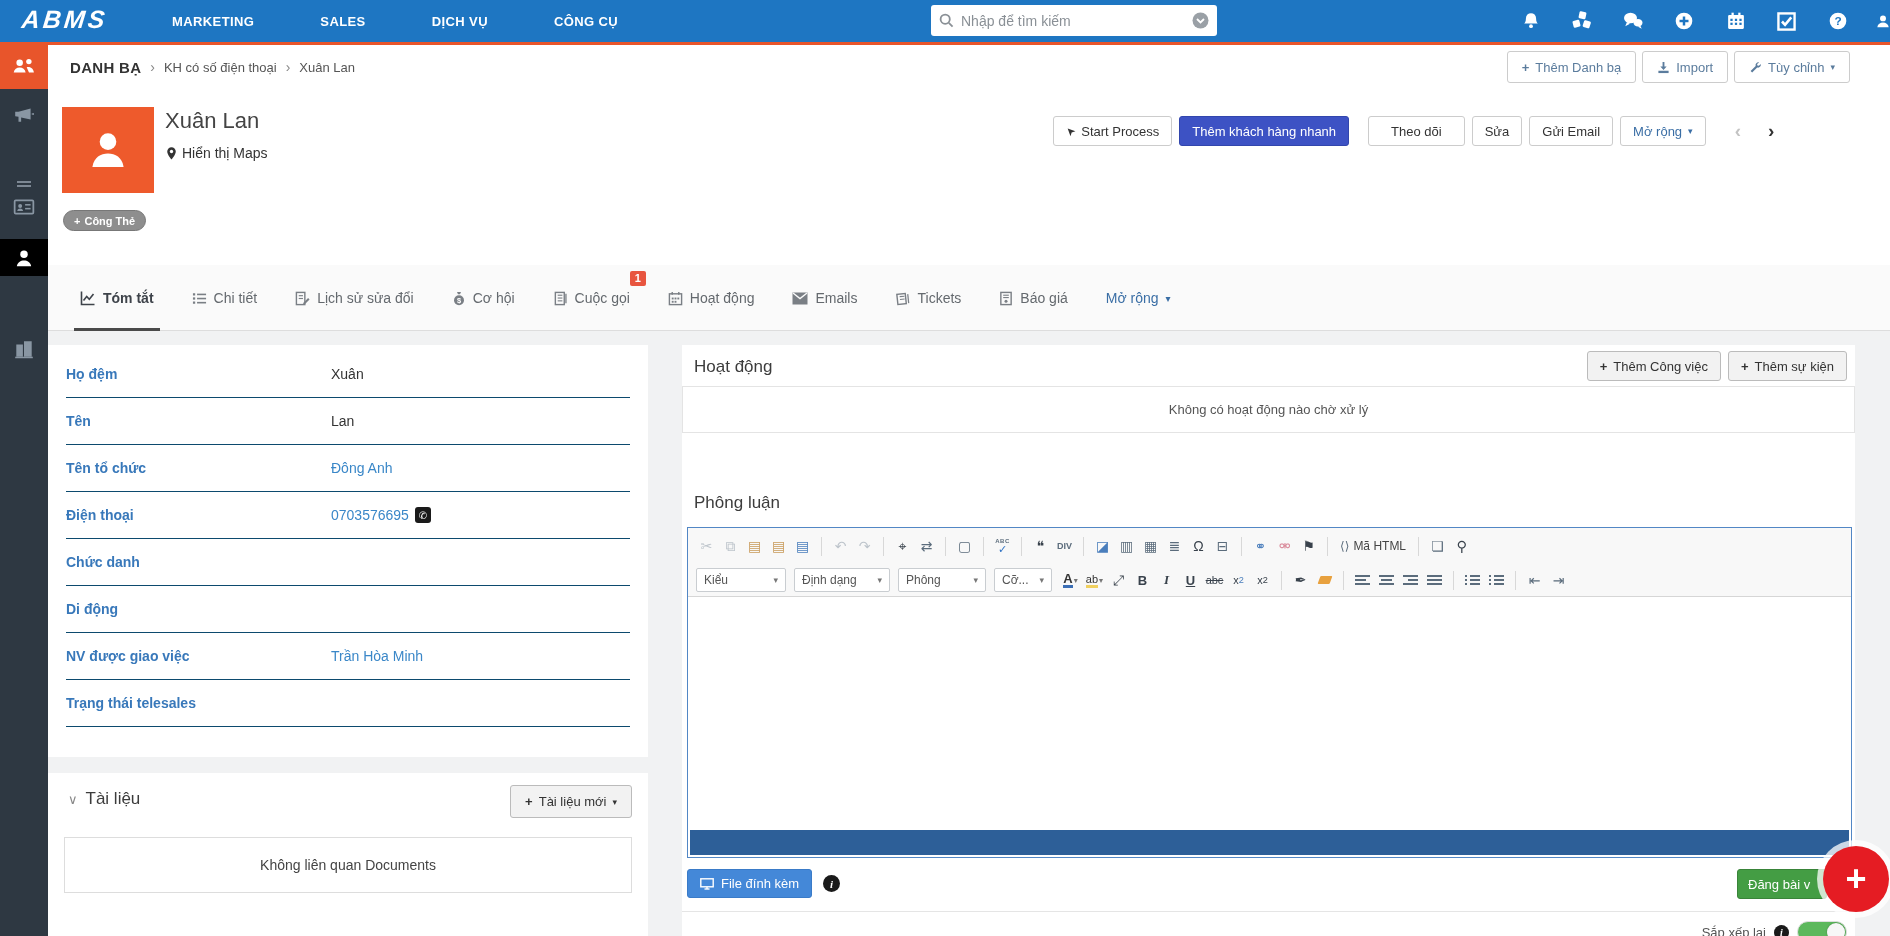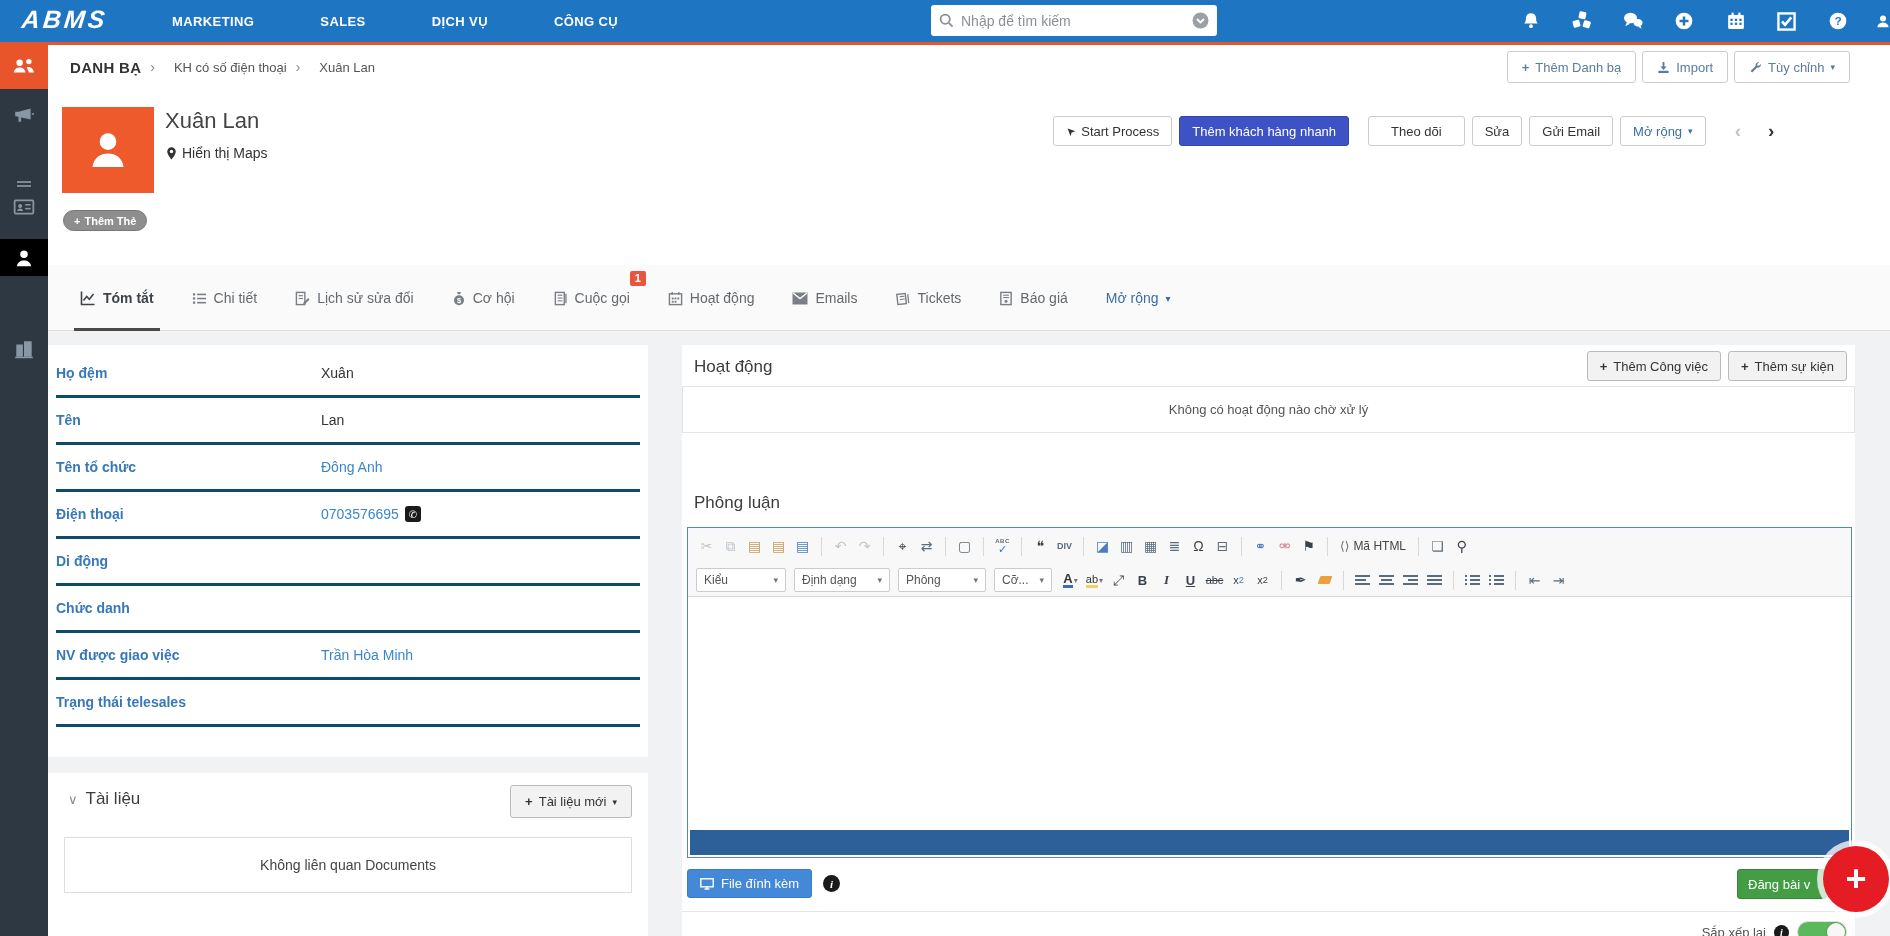--- a/index.html
+++ b/index.html
@@ -17,21 +17,21 @@
   .searchwrap input::placeholder { color:#8a9096; }
   .navicons { position:absolute; left:1518px; top:0; width:372px; height:42px; display:flex; align-items:center; justify-content:space-between; }
   .navico { width:26px; height:26px; display:flex; align-items:center; justify-content:center; cursor:pointer; flex:0 0 auto; }
   .orange-line { position:absolute; top:42px; left:0; width:1890px; height:3px; background:#e8552b; z-index:31; }
 
   
   .crumbbar { position:absolute; top:45px; left:48px; width:1842px; height:44px; background:#fff; z-index:5; }
   .crumb { position:absolute; left:22px; top:0; height:44px; display:flex; align-items:center; gap:9px; }
   .crumb .module { font-size:15px; font-weight:bold; color:#333; letter-spacing:.3px; }
   .crumb .sep { color:#888; font-size:14px; }
-  .crumb .item { font-size:13px; color:#555;margin-left:10px; }
+  .crumb .item { font-size:13px; color:#555; }
   .crumb-actions { position:absolute; right:40px; top:6px; display:flex; gap:6px; }
   .btn { display:inline-flex; align-items:center; justify-content:center; gap:6px; height:32px; padding:0 14px; background:#fff; border:1px solid #ccc; border-radius:3px; font-size:13px; color:#5b7c9d; cursor:pointer; white-space:nowrap; font-family:inherit; }
   .feedback-badge { position:absolute; left:1814px; top:10px; width:30px; height:30px; border-radius:50%; background:#e8552b; display:flex; align-items:center; justify-content:center; cursor:pointer; }
 
   
   .sidebar { position:absolute; top:45px; left:0; width:48px; height:891px; background:#2e3842; z-index:20; }
   .side-module { position:absolute; top:0; left:0; width:48px; height:44px; background:#e8552b; display:flex; align-items:center; justify-content:center; cursor:pointer; }
   .side-ico { position:absolute; left:0; width:48px; display:flex; justify-content:center; cursor:pointer; }
   .mkbox { border:1px solid #8996a3; color:#8996a3; border-radius:3px; font-size:10px; font-weight:bold; padding:2px 4px; }
   .side-active { position:absolute; top:194px; left:0; width:48px; height:37px; background:#000; display:flex; align-items:center; justify-content:center; cursor:pointer; }
@@ -56,21 +56,21 @@
   .tabs { position:absolute; left:32px; top:0; height:66px; display:flex; gap:38px; align-items:stretch; }
   .tab { position:relative; display:flex; align-items:center; gap:7px; font-size:14px; color:#64696e; cursor:pointer; white-space:nowrap; }
   .tab svg { flex:0 0 auto; }
   .tab.active { color:#3e434a; font-weight:bold; }
   .tab.active::after { content:""; position:absolute; left:-6px; right:-6px; bottom:0; height:3px; background:#4a4a4a; }
   .tabbadge { position:absolute; top:6px; right:-16px; background:#e8553f; color:#fff; font-size:11px; font-weight:bold; padding:1px 5px; border-radius:2px; line-height:13px; }
 
   
   .card { position:absolute; background:#fff; }
   .fields-card { left:48px; top:345px; width:600px; height:412px; padding-top:6px; }
-  .frow { display:grid; grid-template-columns:265px 1fr; align-items:center; height:47px; margin:0 8px; border-bottom:3px solid #0c4a6e; }
+  .frow { display:grid; grid-template-columns:265px 1fr; align-items:center; height:47px; margin:0 18px; border-bottom:1px solid #0c4a6e; }
   .flabel { font-size:14px; color:#3878ba; font-weight:bold; }
   .fvalue { font-size:14px; color:#333; display:flex; align-items:center; gap:6px; }
   .fvalue.link span[data-bind] { color:#3a87c8; cursor:pointer; }
   .phoneglyph { width:16px; height:16px; background:#1a1a1a; border-radius:3px; color:#fff; font-size:10px; display:inline-flex; align-items:center; justify-content:center; }
 
   .docs-card { left:48px; top:773px; width:600px; height:163px; }
   .docs-title { position:absolute; left:20px; top:16px; font-size:17px; color:#3c3c3c; display:flex; gap:8px; align-items:center; }
   .docs-title .caret { color:#888; font-size:13px; }
   .docs-btn { position:absolute; right:16px; top:12px; height:33px; background:#f2f2f2; border:1px solid #bbb; color:#333; }
   .docs-empty { position:absolute; left:16px; right:16px; top:64px; height:56px; border:1px solid #ddd; display:flex; align-items:center; justify-content:center; font-size:14px; color:#444; }
@@ -354,21 +354,21 @@
       <span style="display:flex">
         <svg width="13" height="15" viewBox="0 0 14 15">
             <path d="M7 .8A4.6 4.6 0 0 0 2.4 5.4C2.4 8.8 7 14 7 14s4.6-5.2 4.6-8.6A4.6 4.6 0 0 0 7 .8z" fill="#333"></path>
             <circle cx="7" cy="5.3" r="1.8" fill="#fff"></circle>
           </svg>
       </span>
       <span data-bind="record.maps_link">Hiển thị Maps</span>
     </div>
     <div class="tagpill">
       <b>+</b>
-      <span data-bind="record.add_tag">Thêm Thẻ</span>
+      <span data-bind="record.add_tag">Công Thẻ</span>
     </div>
     <div class="rec-actions">
       <button class="btn-sm">
         <span style="display:inline-block;transform:rotate(-135deg);font-size:11px;color:#333">➤</span>
         <span data-bind="record.actions.start_process">Start Process</span>
       </button>
       <button class="btn-sm btn-primary" data-bind="record.actions.quick_add">Thêm khách hàng nhanh</button>
       <button class="btn-sm gap-l" data-bind="record.actions.follow" style="padding:4px 22px">Theo dõi</button>
       <button class="btn-sm" data-bind="record.actions.edit">Sửa</button>
       <button class="btn-sm" data-bind="record.actions.send_email">Gửi Email</button>
@@ -496,29 +496,29 @@
         </span>
     </div>
     <div class="frow">
       <span class="flabel" data-bind="details.fields.3.label">Điện thoại</span>
       <span class="fvalue link">
         <span data-bind="details.fields.3.value">0703576695</span>
         <span class="phoneglyph">✆</span>
       </span>
     </div>
     <div class="frow">
+      <span class="flabel" data-bind="details.fields.5.label">Chức danh</span>
+      <span class="fvalue">
+          <span data-bind="details.fields.5.value"></span>
+        </span>
+    </div>
+    <div class="frow">
       <span class="flabel" data-bind="details.fields.4.label">Di động</span>
       <span class="fvalue">
           <span data-bind="details.fields.4.value"></span>
-        </span>
-    </div>
-    <div class="frow">
-      <span class="flabel" data-bind="details.fields.5.label">Chức danh</span>
-      <span class="fvalue">
-          <span data-bind="details.fields.5.value"></span>
         </span>
     </div>
     <div class="frow">
       <span class="flabel" data-bind="details.fields.6.label">NV được giao việc</span>
       <span class="fvalue link">
           <span data-bind="details.fields.6.value">Trần Hòa Minh</span>
         </span>
     </div>
     <div class="frow">
       <span class="flabel" data-bind="details.fields.7.label">Trạng thái telesales</span>

